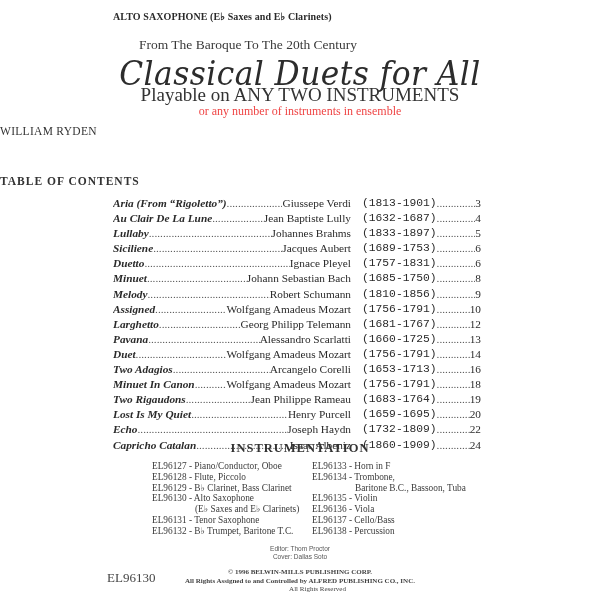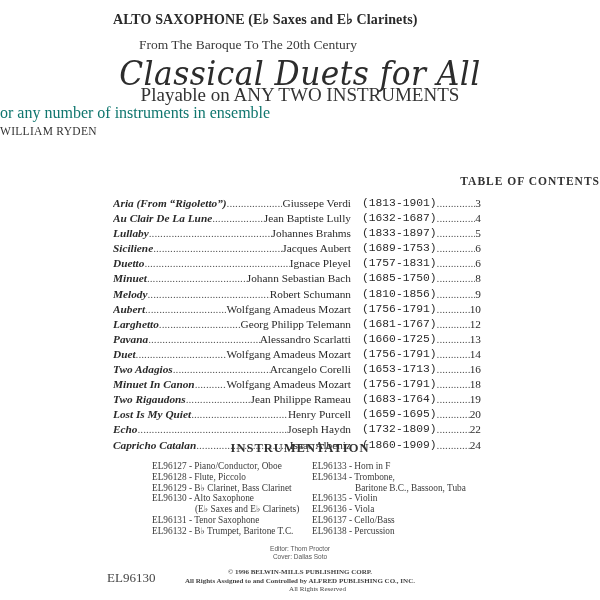--- a/index.html
+++ b/index.html
@@ -1,26 +1,26 @@
 <!DOCTYPE html>
 <html><head>
 <meta charset="utf-8">
 <style>
   html, body { margin: 0; padding: 0; background: #ffffff; }
   body { width: 600px; height: 600px; position: relative; overflow: hidden;
          font-family: "Liberation Serif", serif; color: #2a2a2a; }
   .abs { position: absolute; }
-  .header-instr { left: 113px; top: 11px; font-size: 14px; font-weight: bold; letter-spacing: 0.1px; white-space: nowrap; }
+  .header-instr { left: 113px; top: 11px; font-size: 10px; font-weight: bold; letter-spacing: 0.1px; white-space: nowrap; }
   .subtitle { left: 0; width: 496px; text-align: center; top: 37px; font-size: 13.5px; color: #3a3a3a; }
   .script-title { left: 0; width: 600px; text-align: center; top: 53px; font-size: 34px; font-style: italic;
                   font-family: "DejaVu Serif", serif; color: #2c2c2c; letter-spacing: 0.5px; font-weight: normal; transform: scaleX(0.92); }
   .playable { left: 0; width: 600px; text-align: center; top: 84px; font-size: 19px; color: #333; }
-  .ensemble { left: 0; width: 600px; text-align: left; top: 104px; font-size: 16px; color: #0f766e; }
+  .ensemble { left: 0; width: 600px; text-align: center; top: 104px; font-size: 12px; color: #ef4444; }
   .author { left: 0; width: 600px; top: 125px; font-size: 11.5px; color: #333; letter-spacing: 0.3px; }
-  .toc-title { left: 0; width: 600px; text-align: right; top: 175px; font-size: 11.5px; font-weight: bold; letter-spacing: 1px; color: #333; }
+  .toc-title { left: 0; width: 600px; text-align: left; top: 175px; font-size: 11.5px; font-weight: bold; letter-spacing: 1px; color: #333; }
 
   .toc { left: 113px; top: 196px; width: 368px; }
   .toc-row { position: relative; height: 15.1px; font-size: 11.3px; line-height: 15px; white-space: nowrap; }
   .toc-left { position: absolute; left: 0; width: 238px; display: flex; overflow: hidden; }
   .toc-title-cell { font-style: italic; font-weight: bold; flex: none; }
   .toc-dots1 { flex: 1 1 auto; overflow: hidden; color: #555; }
   .toc-dots1::before { content: "................................................................................................................"; }
   .toc-composer { flex: none; }
   .toc-right { position: absolute; left: 249px; width: 119px; display: flex; overflow: hidden; }
   .toc-years { flex: none; font-family: Liberation Mono, monospace; }
@@ -133,21 +133,21 @@
         <span class="toc-composer">Robert Schumann</span>
       </div>
       <div class="toc-right">
         <span class="toc-years">(1810-1856)</span>
         <span class="toc-dots2"></span>
         <span class="toc-page">9</span>
       </div>
     </div>
     <div class="toc-row">
       <div class="toc-left">
-        <span class="toc-title-cell">Aubert</span>
+        <span class="toc-title-cell">Assigned</span>
         <span class="toc-dots1"></span>
         <span class="toc-composer">Wolfgang Amadeus Mozart</span>
       </div>
       <div class="toc-right">
         <span class="toc-years">(1756-1791)</span>
         <span class="toc-dots2"></span>
         <span class="toc-page">10</span>
       </div>
     </div>
     <div class="toc-row">

